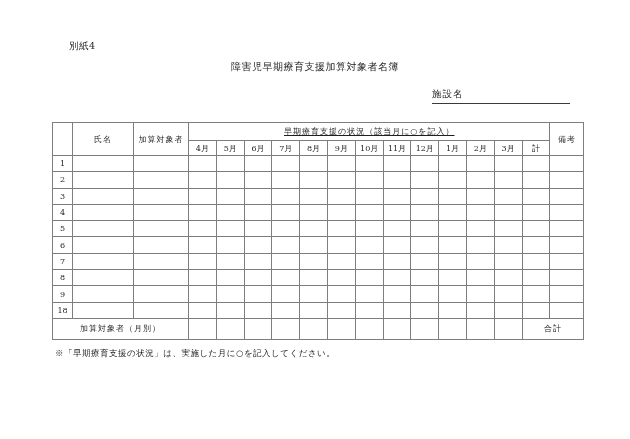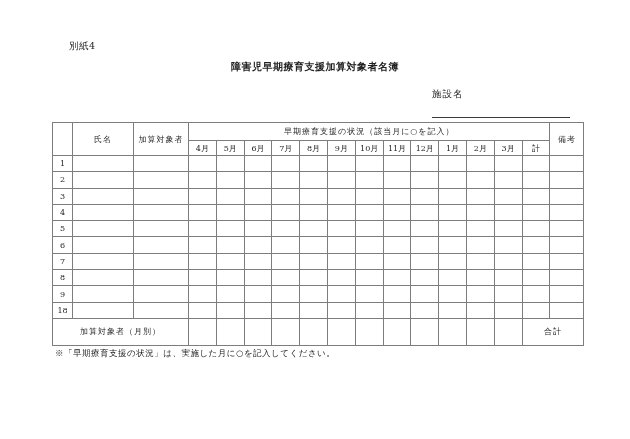--- a/index.html
+++ b/index.html
@@ -23,30 +23,29 @@
     font-size: 9.5px;
     letter-spacing: 0.5px;
   }
   .doc-title {
     left: 0;
     right: 0;
     top: 60px;
     text-align: center;
     font-size: 10px;
     letter-spacing: 0.5px;
-    font-weight: bold;
   }
   .facility {
     left: 432px;
     top: 88px;
     width: 138px;
     font-size: 9.5px;
     letter-spacing: 1px;
     border-bottom: 1px solid #3a3a3a;
-    padding-bottom: 16px;
+    padding-bottom: 2px;
   }
 
   table.form-table {
     position: absolute;
     left: 52px;
     top: 122px;
     width: 531px;
     border-collapse: collapse;
     table-layout: fixed;
   }
@@ -58,23 +57,23 @@
     font-size: 8px;
     color: #1f1f1f;
     text-align: center;
     vertical-align: middle;
     overflow: hidden;
     white-space: nowrap;
   }
   tr.hr1 { height: 18px; }
   tr.hr2 { height: 15px; }
   .form-table tbody tr { height: 16.3px; }
-  tr.frow { height: 27px; margin-top: 39px; }
-
-  .group-header { font-size: 8.5px; letter-spacing: 1px; }
+  tr.frow { height: 21px; margin-top: 39px; }
+
+  .group-header { font-size: 8.5px; letter-spacing: 1px; text-decoration: underline; }
   .c-name-h, .c-birth-h, .c-rem-h { font-size: 8.5px; letter-spacing: 1px; }
   .num { font-size: 8px; }
   .flabel { font-size: 8.5px; letter-spacing: 1px; }
   .ftotal { text-align: left; padding-left: 5px; font-size: 8.5px; letter-spacing: 1px; }
 
   .note {
     left: 55px;
     top: 348px;
     font-size: 8.5px;
     letter-spacing: 0.5px;

